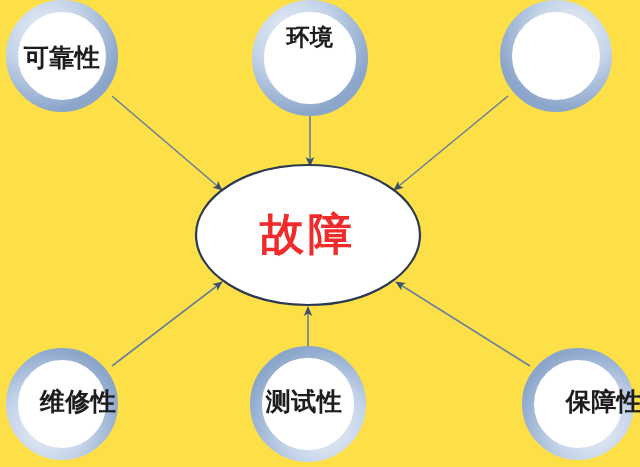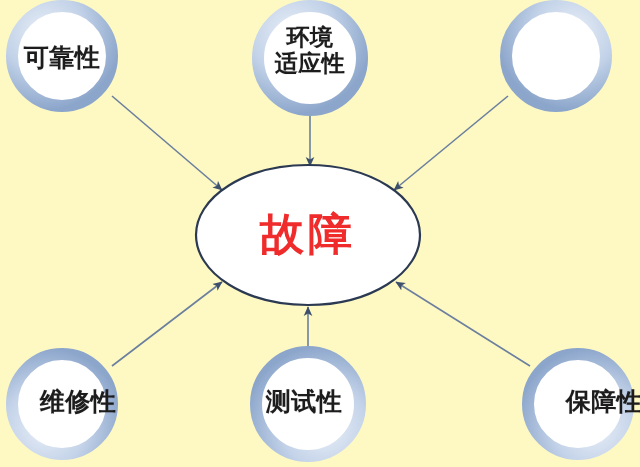--- a/index.html
+++ b/index.html
@@ -4,21 +4,21 @@
 <style>
   html, body {
     margin: 0;
     padding: 0;
     background: #ffffff;
   }
   #stage {
     position: relative;
     width: 640px;
     height: 467px;
-    background: #fef9c3;
+    background: #fde047;
     overflow: hidden;
     font-family: "DejaVu Sans", sans-serif;
   }
   #diagram-svg {
     position: absolute;
     top: 0;
     left: 0;
     width: 640px;
     height: 467px;
   }
@@ -102,21 +102,21 @@
       <circle cx="62" cy="404" r="50" fill="#ffffff" stroke="url(#ringGradBL)" stroke-width="12"></circle>
       <circle cx="308" cy="404" r="52" fill="#ffffff" stroke="url(#ringGradBR)" stroke-width="12"></circle>
       <circle cx="578" cy="404" r="50" fill="#ffffff" stroke="url(#ringGradBR)" stroke-width="12"></circle>
     </g>
 
     <ellipse cx="308" cy="235" rx="112" ry="70" fill="#ffffff" stroke="#2b3a52" stroke-width="2.2"></ellipse>
   </svg>
 
   <div class="node-label" style="left:0px; top:44px; width:124px;">可靠性</div>
 
-  <div class="node-label two-line" style="left:248px; top:24px; width:124px;"><span>环境</span><br><span>适应性</span></div>
+  <div class="node-label two-line" style="left:248px; top:24px; width:124px;"><span>环境</span><br></div>
 
 
   <div class="node-label" style="left:16px; top:388px; width:124px;">维修性</div>
 
   <div class="node-label" style="left:242px; top:388px; width:124px;">测试性</div>
 
   <div class="node-label" style="left:542px; top:388px; width:124px;">保障性</div>
 
   <div class="center-label" style="left:196px; top:212px; width:224px;">故障</div>
 

